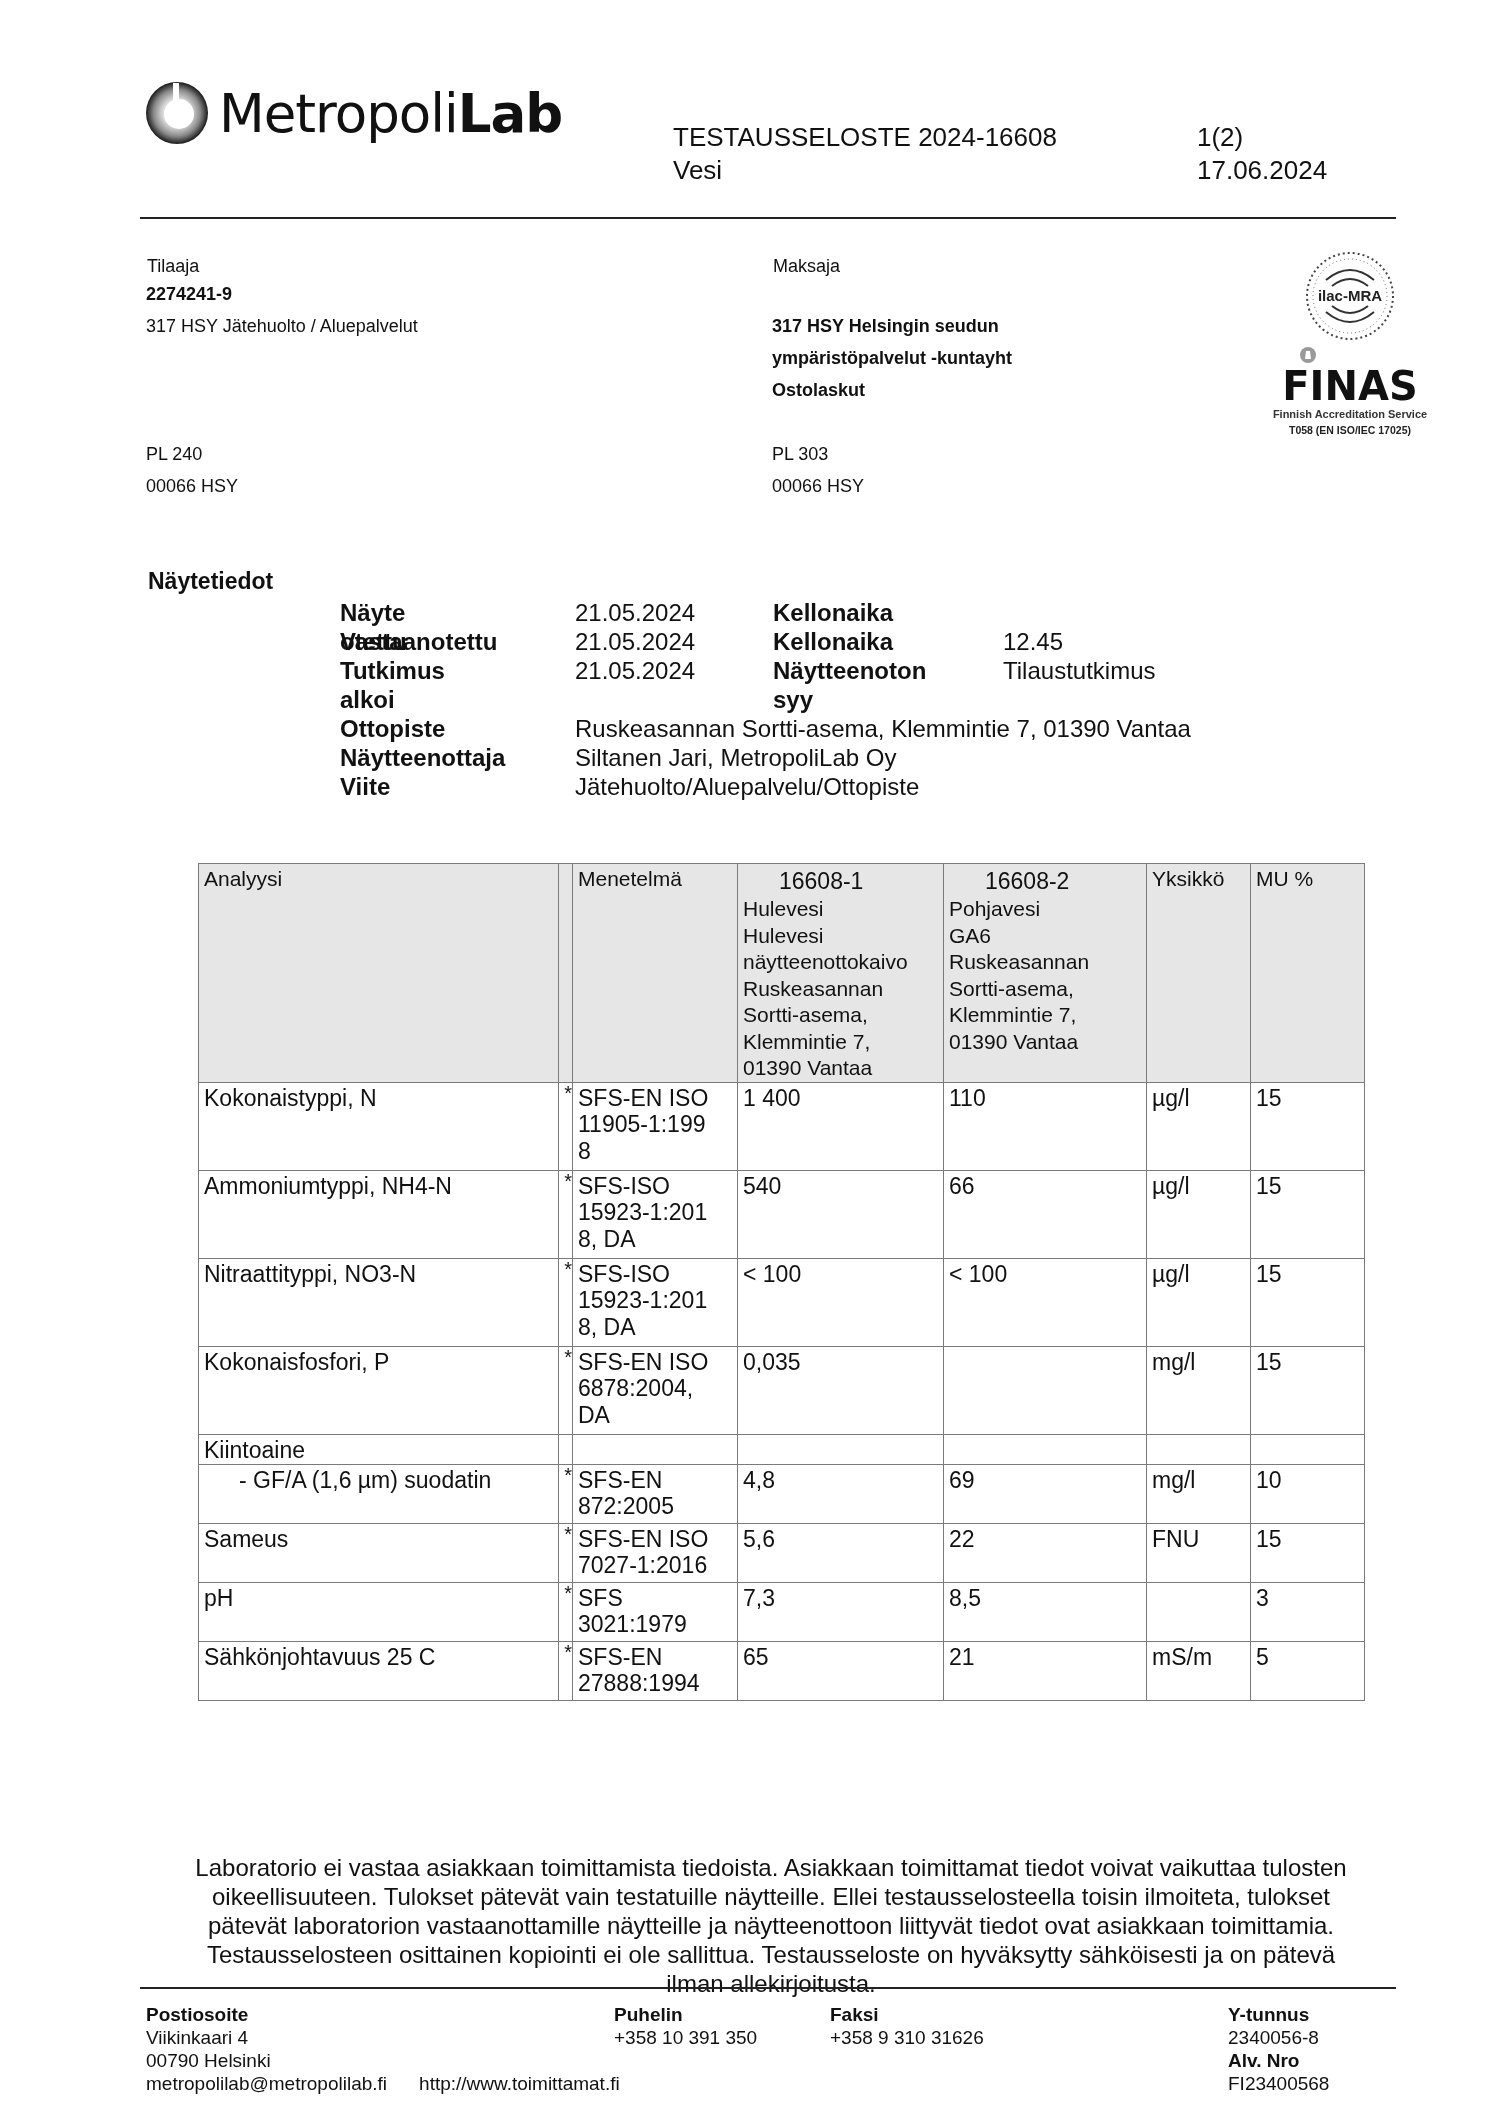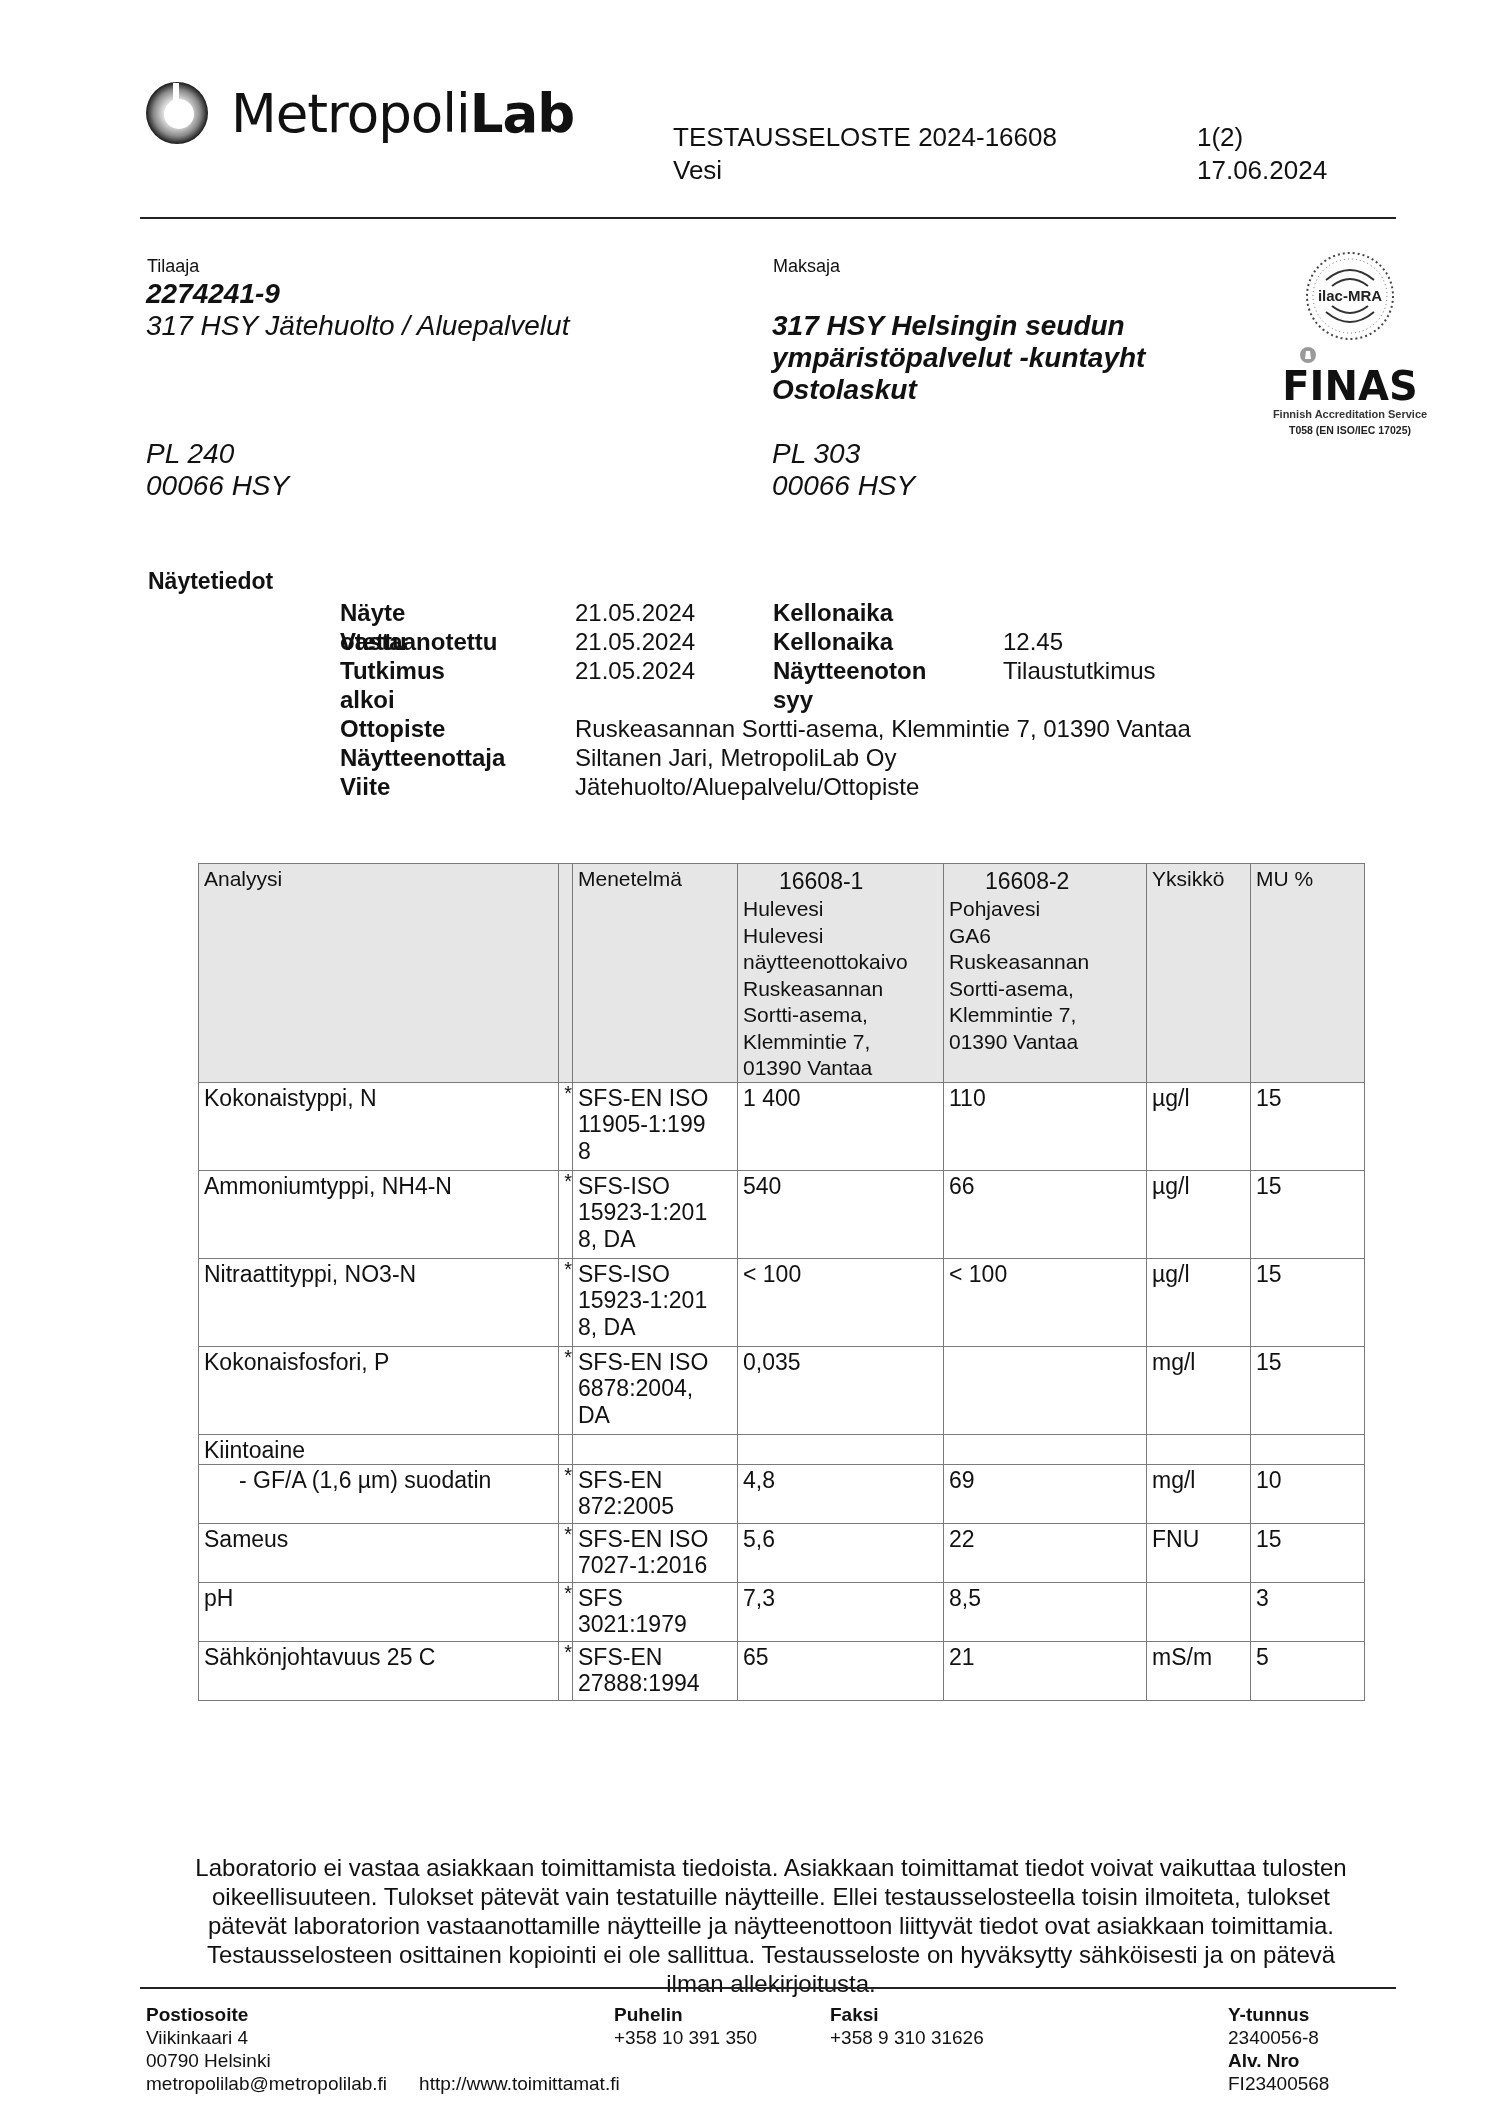--- a/index.html
+++ b/index.html
@@ -5,29 +5,29 @@
   html, body { margin: 0; padding: 0; background: #ffffff; }
   body {
     width: 1502px; height: 2128px; position: relative; overflow: hidden;
     font-family: "Liberation Sans", sans-serif; color: #111111;
   }
   .abs { position: absolute; }
 
   
   .logo { left: 143px; top: 78px; height: 70px; display: flex; align-items: center; }
   .logo svg { width: 68px; height: 68px; }
-  .logo-text { font-family: "DejaVu Sans", sans-serif; font-size: 53px; margin-left: 20px; letter-spacing: -1px; color: #111; line-height: 1; }
+  .logo-text { font-family: "DejaVu Sans", sans-serif; font-size: 53px; margin-left: 8px; letter-spacing: -1px; color: #111; line-height: 1; }
   .logo-text b { font-weight: bold; }
   .doc-title { left: 673px; top: 121px; font-size: 26px; line-height: 33px; }
   .doc-right { left: 1197px; top: 121px; font-size: 26px; line-height: 33px; }
   .rule { left: 140px; width: 1256px; height: 2px; background: #222; }
 
   
   .small-label { font-size: 18px; color: #111; }
-  .party { font-size: 28px; line-height: 32px; font-style: italic; }
+  .party { font-size: 18px; line-height: 32px; }
   .party-bold { font-weight: bold; }
 
   
   .accred { left: 1265px; top: 250px; width: 170px; text-align: center; }
   .ilac { margin: 0 auto; display: block; }
   .finas-word { font-family: "DejaVu Sans", sans-serif; font-weight: bold; font-size: 40px; letter-spacing: 0px; line-height: 40px; color: #111; margin-top: 10px; }
   .finas-sub { font-size: 11px; font-weight: bold; color: #333; margin-top: 2px; }
   .finas-code { font-size: 10.5px; font-weight: bold; color: #222; margin-top: 4px; }
 
   

